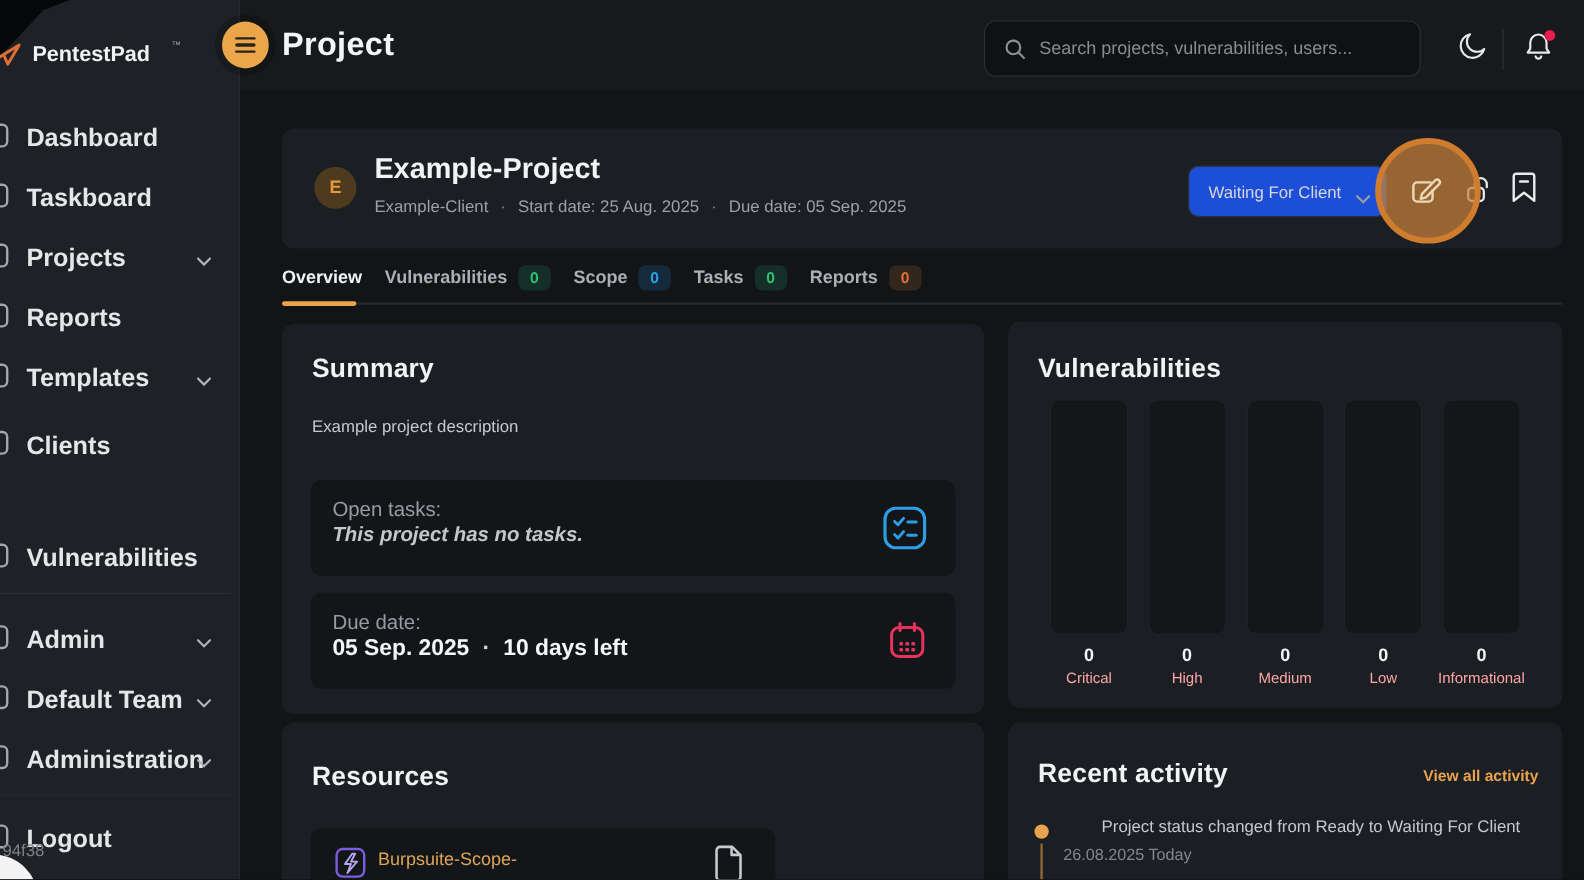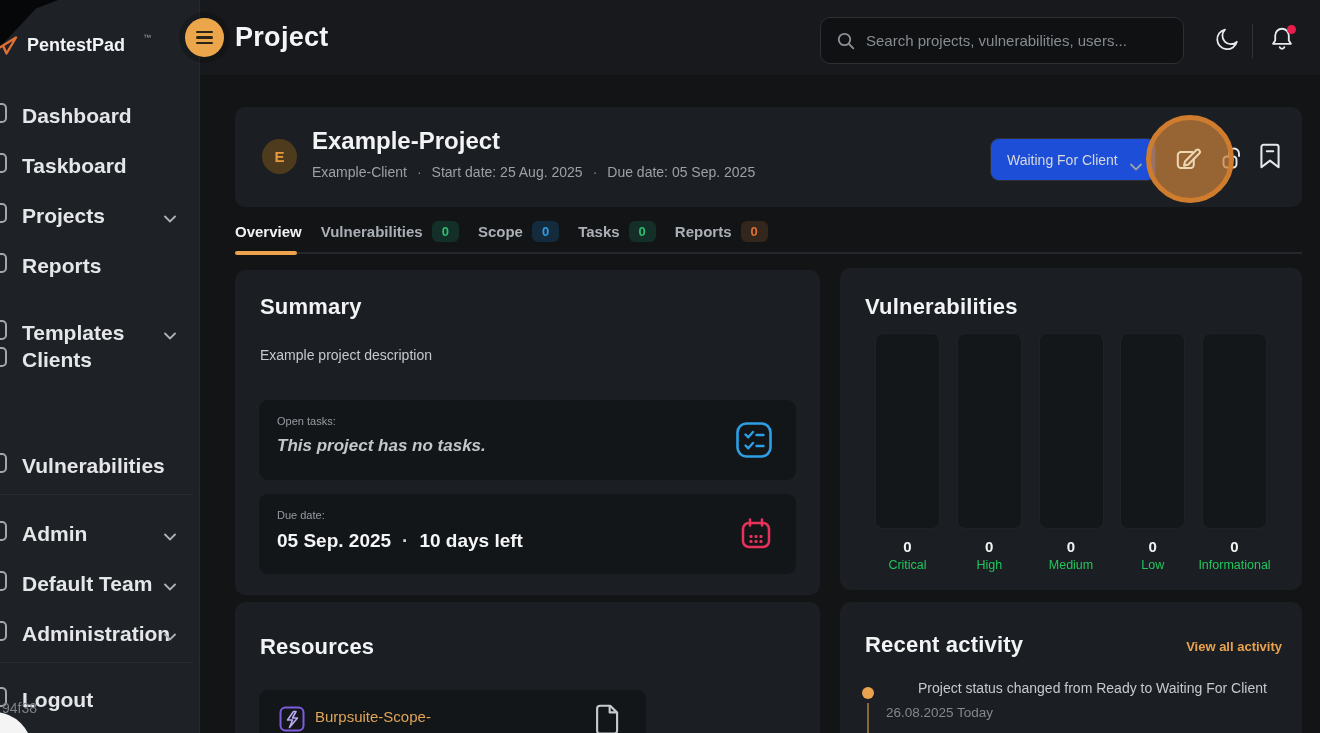--- a/index.html
+++ b/index.html
@@ -93,38 +93,38 @@
                    background:#eda24b; border-radius:3px; }
 
   
   .summary-card { left:235px; top:270px; width:585px; height:325px; }
   .summary-card .card-title { position:absolute; left:25px; top:24px; }
   .summary-desc { position:absolute; left:25px; top:77px; font-size:14px; color:#c6c9cd; }
   .inner-panel { position:absolute; left:24px; width:537px; height:80px; background:#131619;
                  border-radius:9px; }
   .panel-open-tasks { top:130px; }
   .panel-due { top:224px; }
-  .inner-panel .p-lbl { position:absolute; left:18px; top:15px; font-size:11px; color:#969ca2; }
+  .inner-panel .p-lbl { position:absolute; left:18px; top:15px; font-size:17px; color:#969ca2; }
   .open-tasks-text { position:absolute; left:18px; top:36px; font-size:17px; font-weight:700;
                      font-style:italic; color:#c3c7cb; }
   .due-row { position:absolute; left:18px; top:36px; display:flex; align-items:center;
              font-size:19px; font-weight:800; color:#f4f5f6; }
   .due-row .sep { margin:0 11px; font-weight:700; color:#d0d3d6; }
   .panel-ico { position:absolute; right:22px; top:50%; transform:translateY(-50%); display:flex; }
 
   
   .vuln-card { left:840px; top:268px; width:462px; height:322px; }
   .vuln-card .card-title { position:absolute; left:25px; top:26px; }
   .vuln-bars { position:absolute; left:35px; top:65px; width:392px; display:flex;
                justify-content:space-between; }
   .vuln-col { width:65px; display:flex; flex-direction:column; align-items:center; }
   .vuln-bar { width:65px; height:196px; background:#14171a; border:1px solid #1f2226;
               border-radius:8px; }
   .vuln-count { margin-top:9px; font-size:15px; font-weight:800; color:#f2f3f4; }
-  .vuln-label { margin-top:3px; font-size:12.5px; color:#22c55e; white-space:nowrap; }
+  .vuln-label { margin-top:3px; font-size:12.5px; color:#fca5a5; white-space:nowrap; }
 
   
   .resources-card { left:235px; top:602px; width:585px; height:180px; }
   .resources-card .card-title { position:absolute; left:25px; top:32px; }
   .resource-item { position:absolute; left:24px; top:88px; width:387px; height:70px;
                    background:#131619; border-radius:9px; cursor:pointer; }
   .resource-item .res-ico { position:absolute; left:18px; top:14px; display:flex; }
   .resource-item .res-name { position:absolute; left:56px; top:18px; font-size:15px; color:#dfa458; }
   .resource-item .dl-ico { position:absolute; right:24px; top:12px; display:flex; cursor:pointer; }
 
@@ -200,28 +200,28 @@
       <span class="icon-sliver"></span>
       <span class="lbl">Projects</span>
       <span class="chev"><svg width="12" height="8" viewBox="0 0 12 8">
             <polyline points="1,1.5 6,6.5 11,1.5" fill="none" stroke="#aeb4ba" stroke-width="1.8" stroke-linecap="round"></polyline>
           </svg></span>
     </div>
     <div class="nav-item" style="top:247px;">
       <span class="icon-sliver"></span>
       <span class="lbl">Reports</span>
     </div>
-    <div class="nav-item" style="top:297px;margin-top:17px;">
+    <div class="nav-item" style="top:297px;">
       <span class="icon-sliver"></span>
       <span class="lbl">Templates</span>
       <span class="chev"><svg width="12" height="8" viewBox="0 0 12 8">
             <polyline points="1,1.5 6,6.5 11,1.5" fill="none" stroke="#aeb4ba" stroke-width="1.8" stroke-linecap="round"></polyline>
           </svg></span>
     </div>
-    <div class="nav-item" style="top:341px;padding-left:48px;">
+    <div class="nav-item" style="top:353px;padding-left:48px;">
       <span class="icon-sliver"></span>
       <span class="lbl">Clients</span>
     </div>
     <div class="nav-item" style="top:447px;">
       <span class="icon-sliver"></span>
       <span class="lbl">Vulnerabilities</span>
     </div>
 
     <div class="side-divider" style="top:494px;"></div>
 

